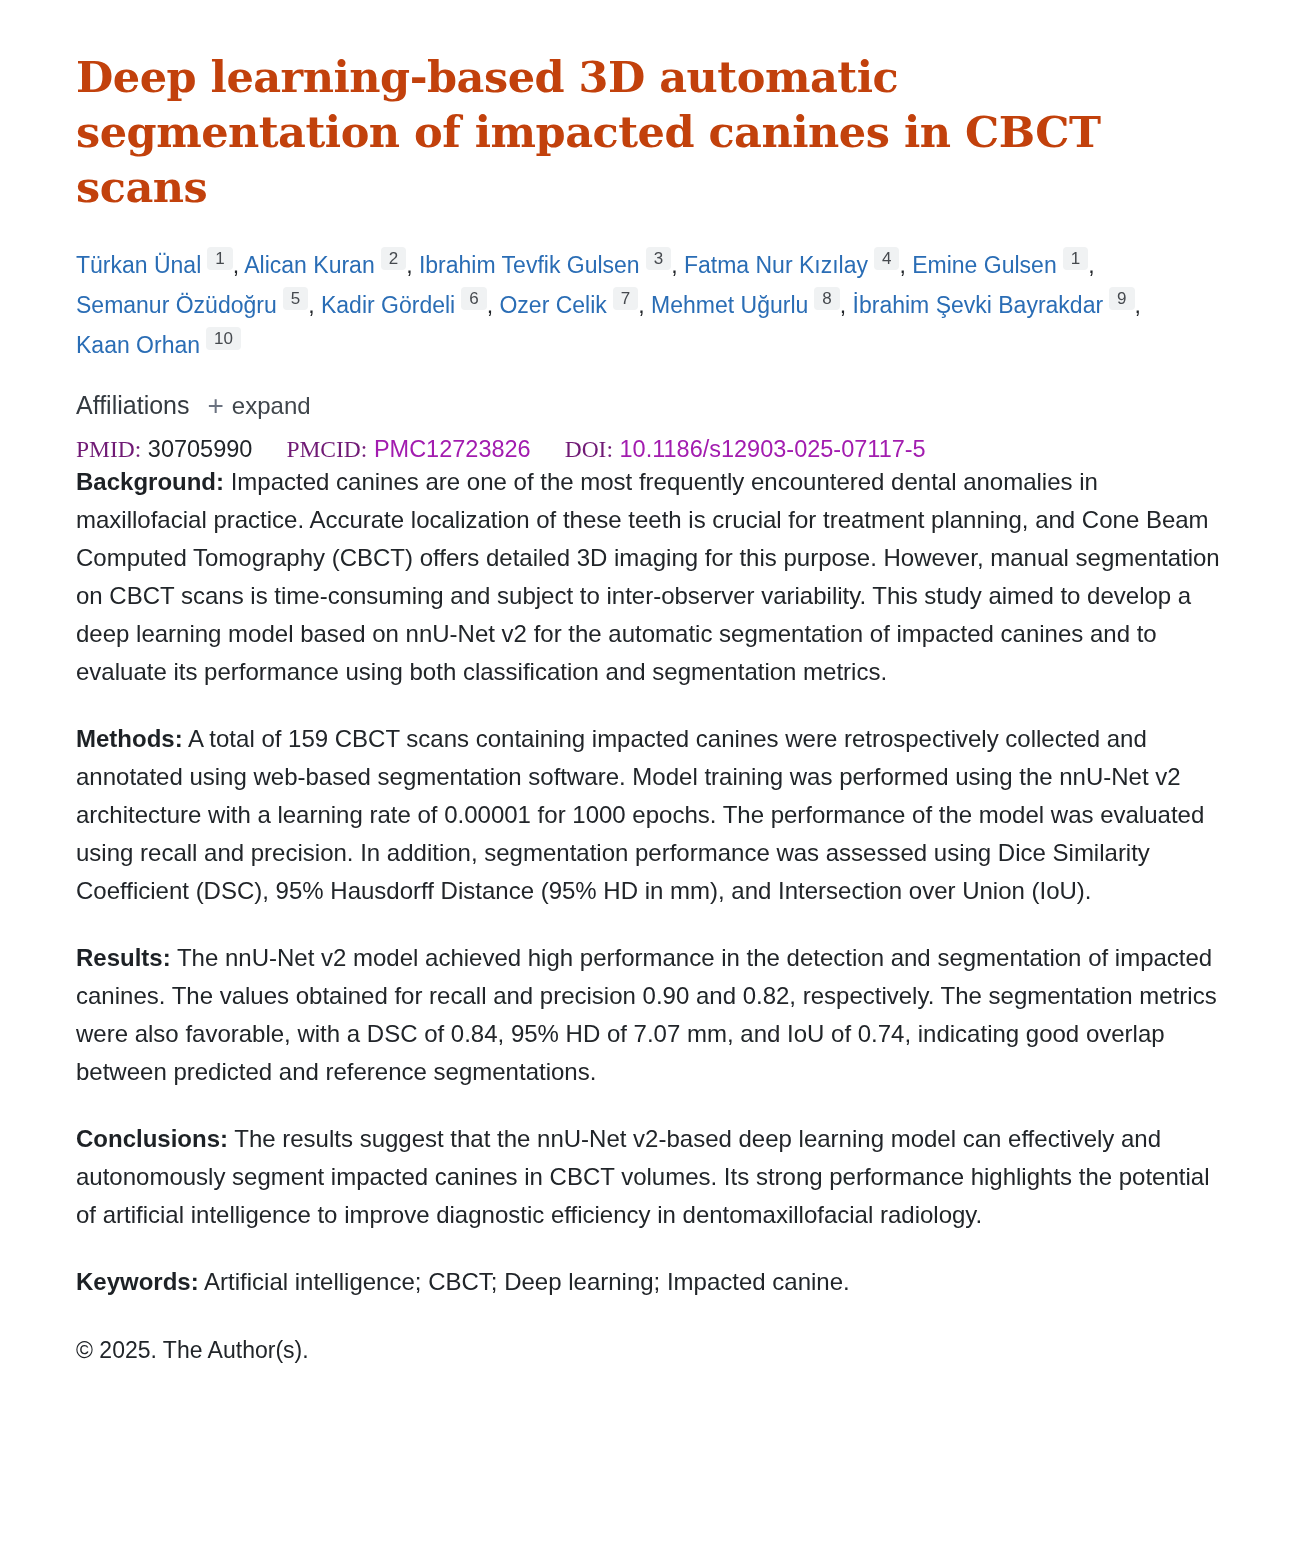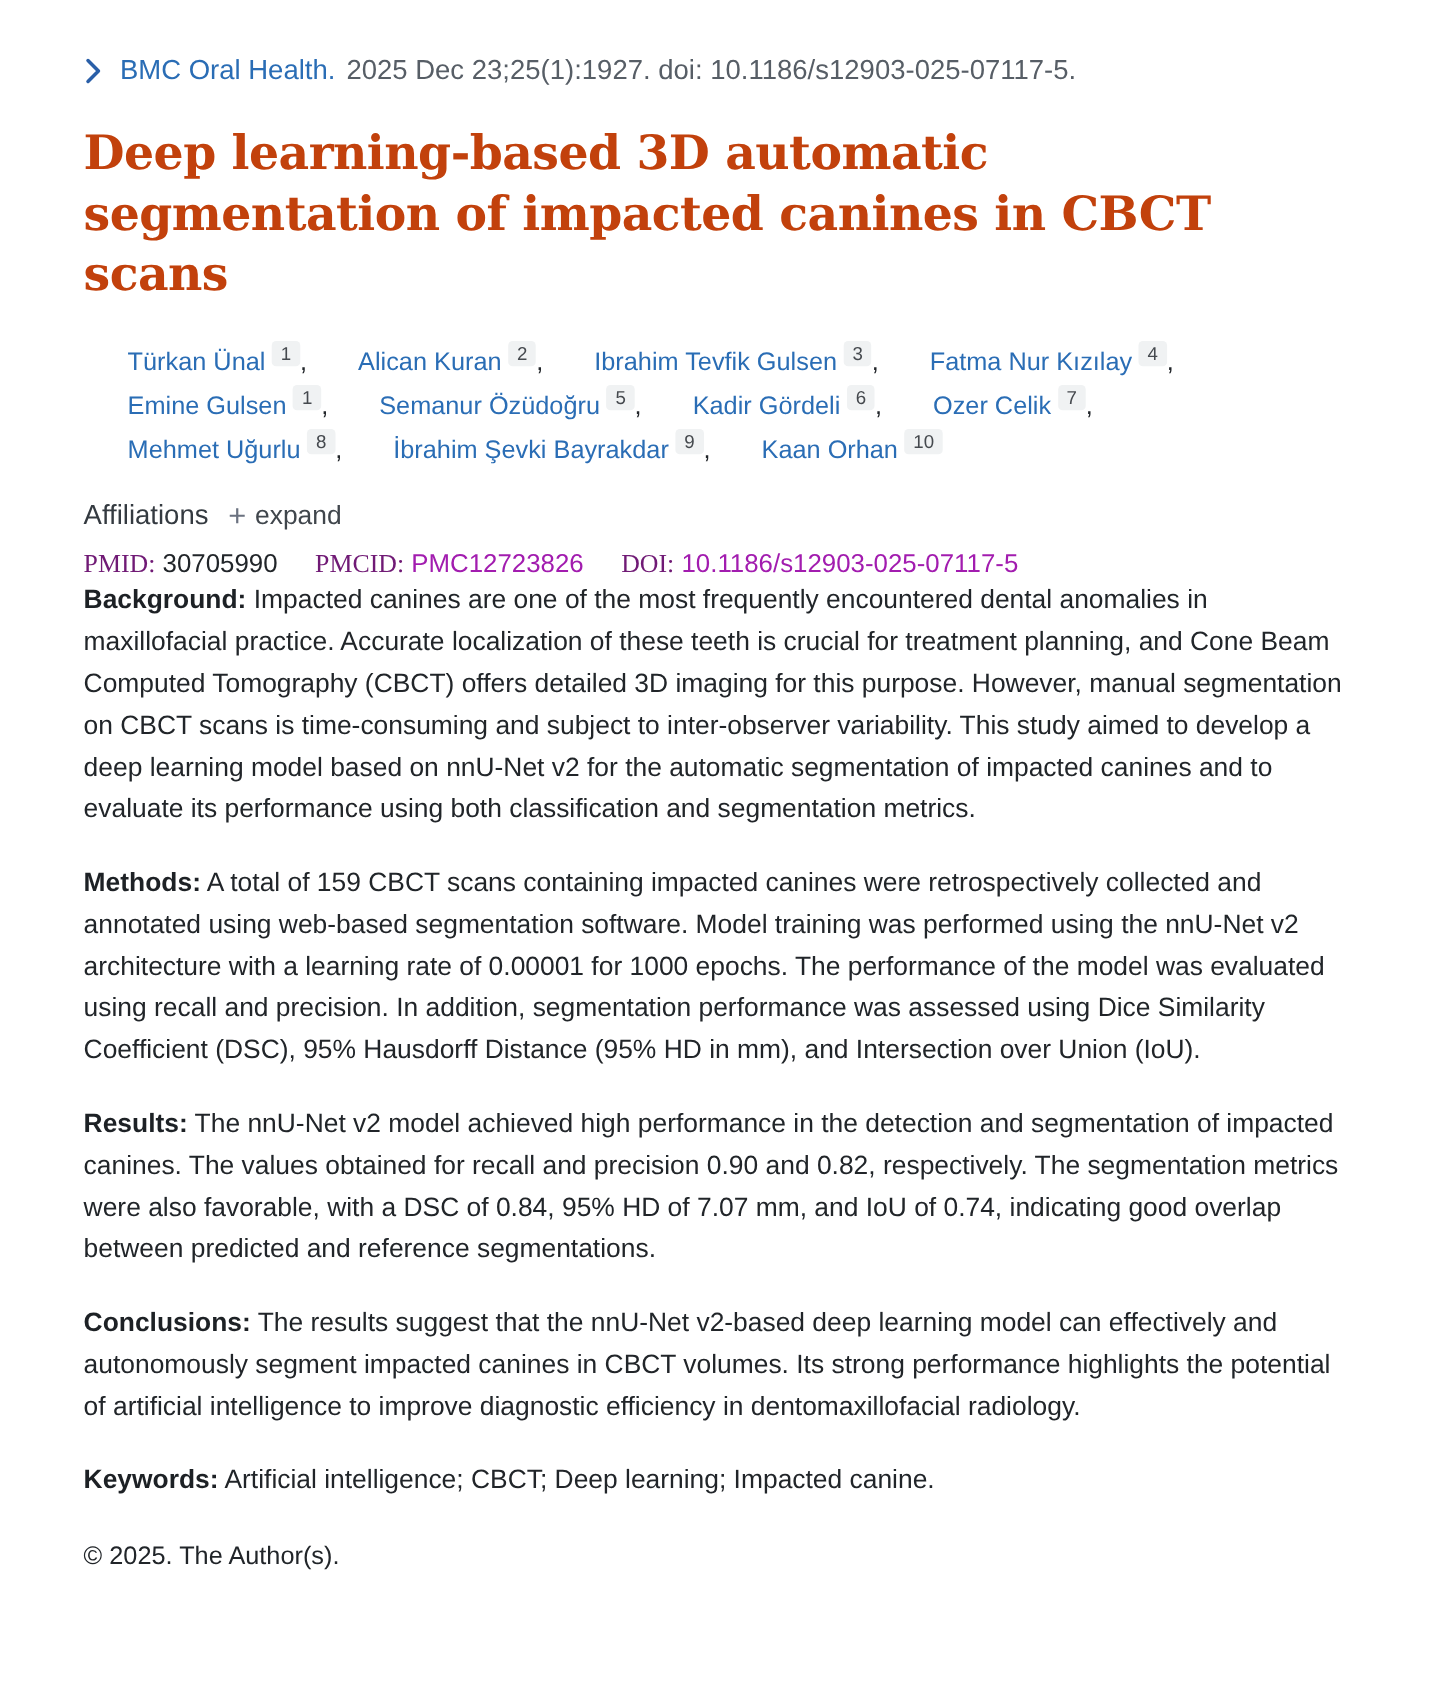--- a/index.html
+++ b/index.html
@@ -61,21 +61,20 @@
     font-size: 23px;
     line-height: 40px;
     margin: 0 0 26px 0;
     max-width: 1135px;
   }
   .author { white-space: nowrap; }
   .author-link {
     color: #2a6db5;
     text-decoration: none;
     cursor: pointer;
-    margin-left: 40px;
   }
   .sup-badge {
     display: inline-block;
     font-size: 17px;
     line-height: 1;
     background: #f0f2f3;
     color: #45494e;
     border-radius: 4px;
     padding: 3px 8px;
     position: relative;
@@ -150,29 +149,20 @@
     font-size: 23px;
     color: #212529;
     margin: 36px 0 0 0;
   }
 </style>
 </head>
 <body>
 
 <div class="page">
 
-  <div class="citation-bar">
-    <span class="chev">
-      <svg width="17" height="27" viewBox="0 0 17 27" aria-hidden="true">
-        <polyline points="4,4 13.5,13.5 4,23" fill="none" stroke="#2a5fa8" stroke-width="3.2" stroke-linecap="round" stroke-linejoin="round"></polyline>
-      </svg>
-    </span>
-    <a class="journal-link">BMC Oral Health.</a>
-    <span class="citation-text">2025 Dec 23;25(1):1927. doi: 10.1186/s12903-025-07117-5.</span>
-  </div>
 
   <h1 class="article-title">Deep learning-based 3D automatic segmentation of impacted canines in CBCT scans</h1>
 
   <div class="authors" id="authors-container">
     <span class="author"><a class="author-link">Türkan Ünal</a><sup class="sup-badge">1</sup><span class="author-sep">, </span></span>
   
     <span class="author"><a class="author-link">Alican Kuran</a><sup class="sup-badge">2</sup><span class="author-sep">, </span></span>
   
     <span class="author"><a class="author-link">Ibrahim Tevfik Gulsen</a><sup class="sup-badge">3</sup><span class="author-sep">, </span></span>
   

